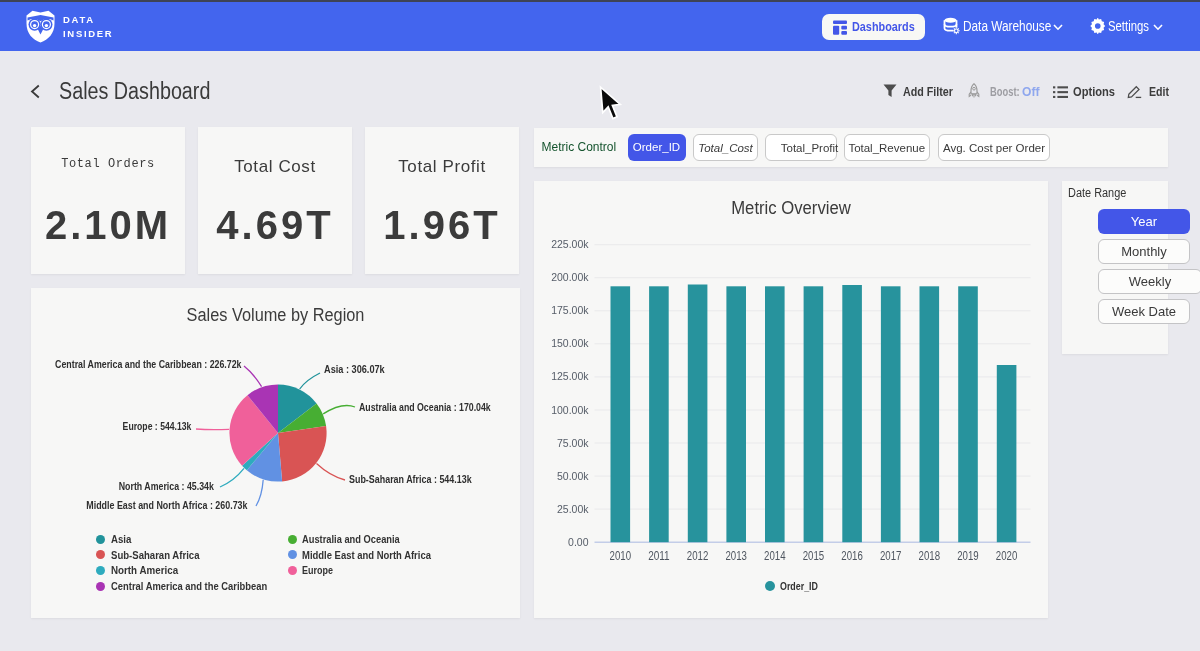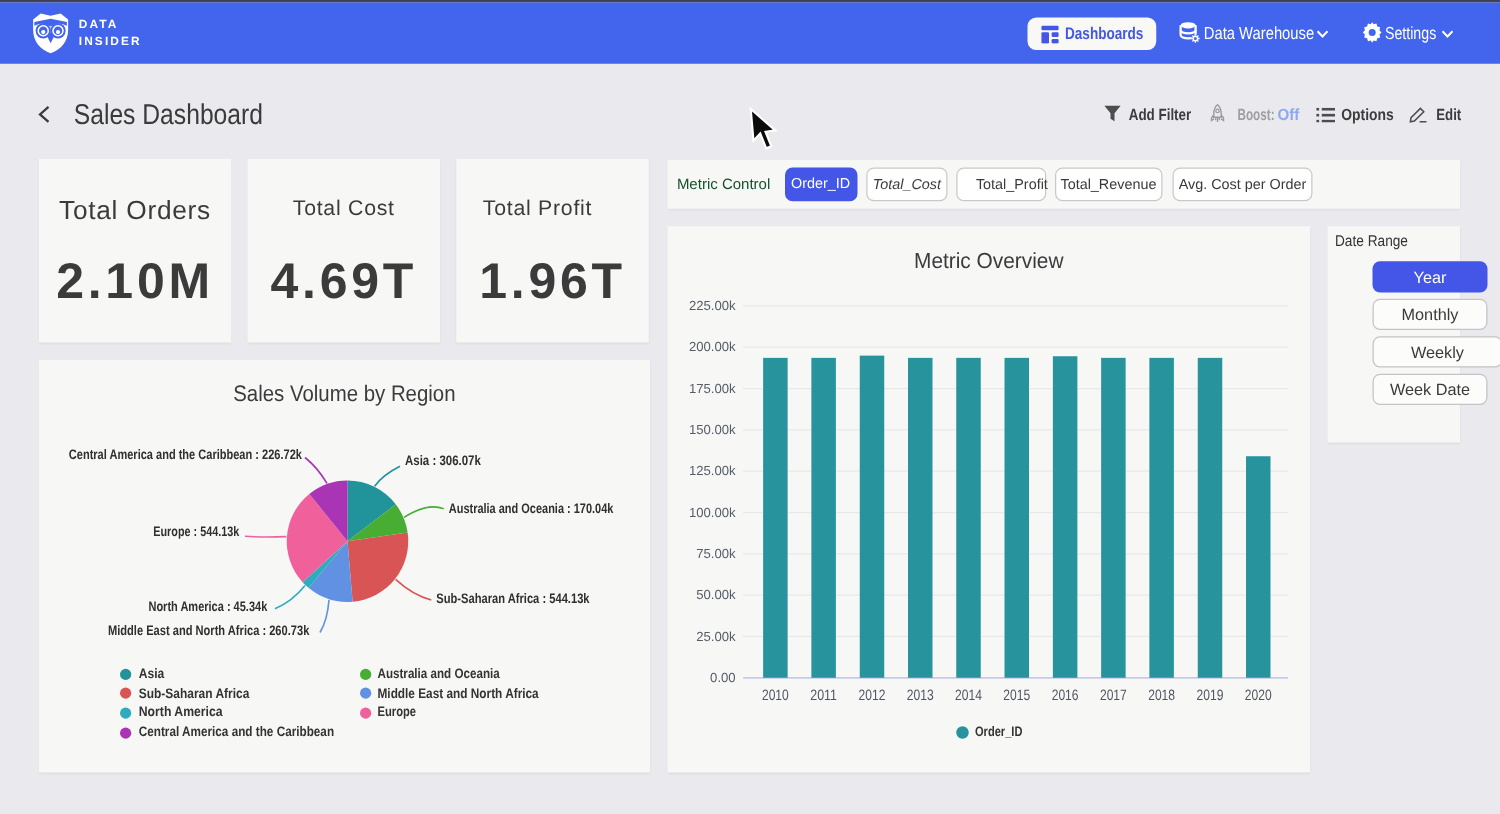--- a/index.html
+++ b/index.html
@@ -90,27 +90,27 @@
       <rect x="4.4" y="9.9" width="10.6" height="2.1"></rect>
     </g>
 </svg>
 <div class="abs" style="left:1073px;top:83.5px;font-size:13px;color:#3c3c3c;white-space:nowrap;font-weight:bold;transform:scaleX(0.855);transform-origin:0 50%;">Options</div>
 <svg class="abs" style="left:1127.3px;top:84px;" width="15" height="15" viewBox="0 0 15 15">
   <path d="M1.8 10.2 L9.3 2.7 L12 5.4 L4.5 12.9 L1.3 13.4 Z" fill="none" stroke="#4d4d4d" stroke-width="1.25"></path>
   <line x1="8.7" y1="13.4" x2="14.2" y2="13.4" stroke="#4d4d4d" stroke-width="1.3"></line>
 </svg>
 <div class="abs" style="left:1148.7px;top:83.5px;font-size:13px;color:#3c3c3c;white-space:nowrap;font-weight:bold;transform:scaleX(0.813);transform-origin:0 50%;">Edit</div>
 <div class="card" style="left:31px;top:127px;width:154px;height:146.5px;"></div>
-<div class="abs" style="left:31px;top:157.3px;width:154px;text-align:center;font-size:21px;color:#3b3b3b;white-space:nowrap;letter-spacing:0.6px;">Total Orders</div>
+<div class="abs" style="left:31px;top:157.3px;width:154px;text-align:center;font-size:12px;color:#3b3b3b;white-space:nowrap;letter-spacing:0.6px;font-family:Liberation Mono, monospace;">Total Orders</div>
 <div class="abs" style="left:31px;top:203px;width:154px;text-align:center;font-size:40px;color:#3b3b3b;white-space:nowrap;font-weight:bold;letter-spacing:3.0px;">2.10M</div>
 <div class="card" style="left:198px;top:127px;width:154px;height:146.5px;"></div>
 <div class="abs" style="left:198px;top:157.3px;width:154px;text-align:center;font-size:17px;color:#3b3b3b;white-space:nowrap;letter-spacing:0.6px;">Total Cost</div>
 <div class="abs" style="left:198px;top:203px;width:154px;text-align:center;font-size:40px;color:#3b3b3b;white-space:nowrap;font-weight:bold;letter-spacing:3.0px;">4.69T</div>
 <div class="card" style="left:365px;top:127px;width:154px;height:146.5px;"></div>
-<div class="abs" style="left:353px;top:157.3px;width:154px;text-align:center;font-size:17px;color:#3b3b3b;white-space:nowrap;letter-spacing:0.6px;">Total Profit</div>
+<div class="abs" style="left:365px;top:157.3px;width:154px;text-align:center;font-size:17px;color:#3b3b3b;white-space:nowrap;letter-spacing:0.6px;">Total Profit</div>
 <div class="abs" style="left:365px;top:203px;width:154px;text-align:center;font-size:40px;color:#3b3b3b;white-space:nowrap;font-weight:bold;letter-spacing:3.0px;">1.96T</div>
 <div class="card" style="left:31px;top:288px;width:489px;height:330px;"></div>
 <div class="abs" style="left:31px;top:304.9px;width:489px;text-align:center;font-size:18px;color:#3b3b3b;white-space:nowrap;transform:scaleX(0.907);transform-origin:50% 50%;">Sales Volume by Region</div>
 <svg class="abs" style="left:31px;top:288px;" width="489" height="330" viewBox="31 288 489 330">
 <path d="M299.7,389.0 Q306,380 320,373" stroke="#21939B" stroke-width="1.3" fill="none"></path>
 <path d="M323.2,413.9 Q342,402 355,407" stroke="#47AE33" stroke-width="1.3" fill="none"></path>
 <path d="M316.5,463.5 Q330,476 345,480" stroke="#D95454" stroke-width="1.3" fill="none"></path>
 <path d="M263.2,479.8 Q262,496 256,506" stroke="#6191E3" stroke-width="1.3" fill="none"></path>
 <path d="M244.0,468.4 Q234,481 220,487" stroke="#2EABBE" stroke-width="1.3" fill="none"></path>
 <path d="M229.0,429.3 Q210,430 196,429" stroke="#F0609A" stroke-width="1.3" fill="none"></path>

